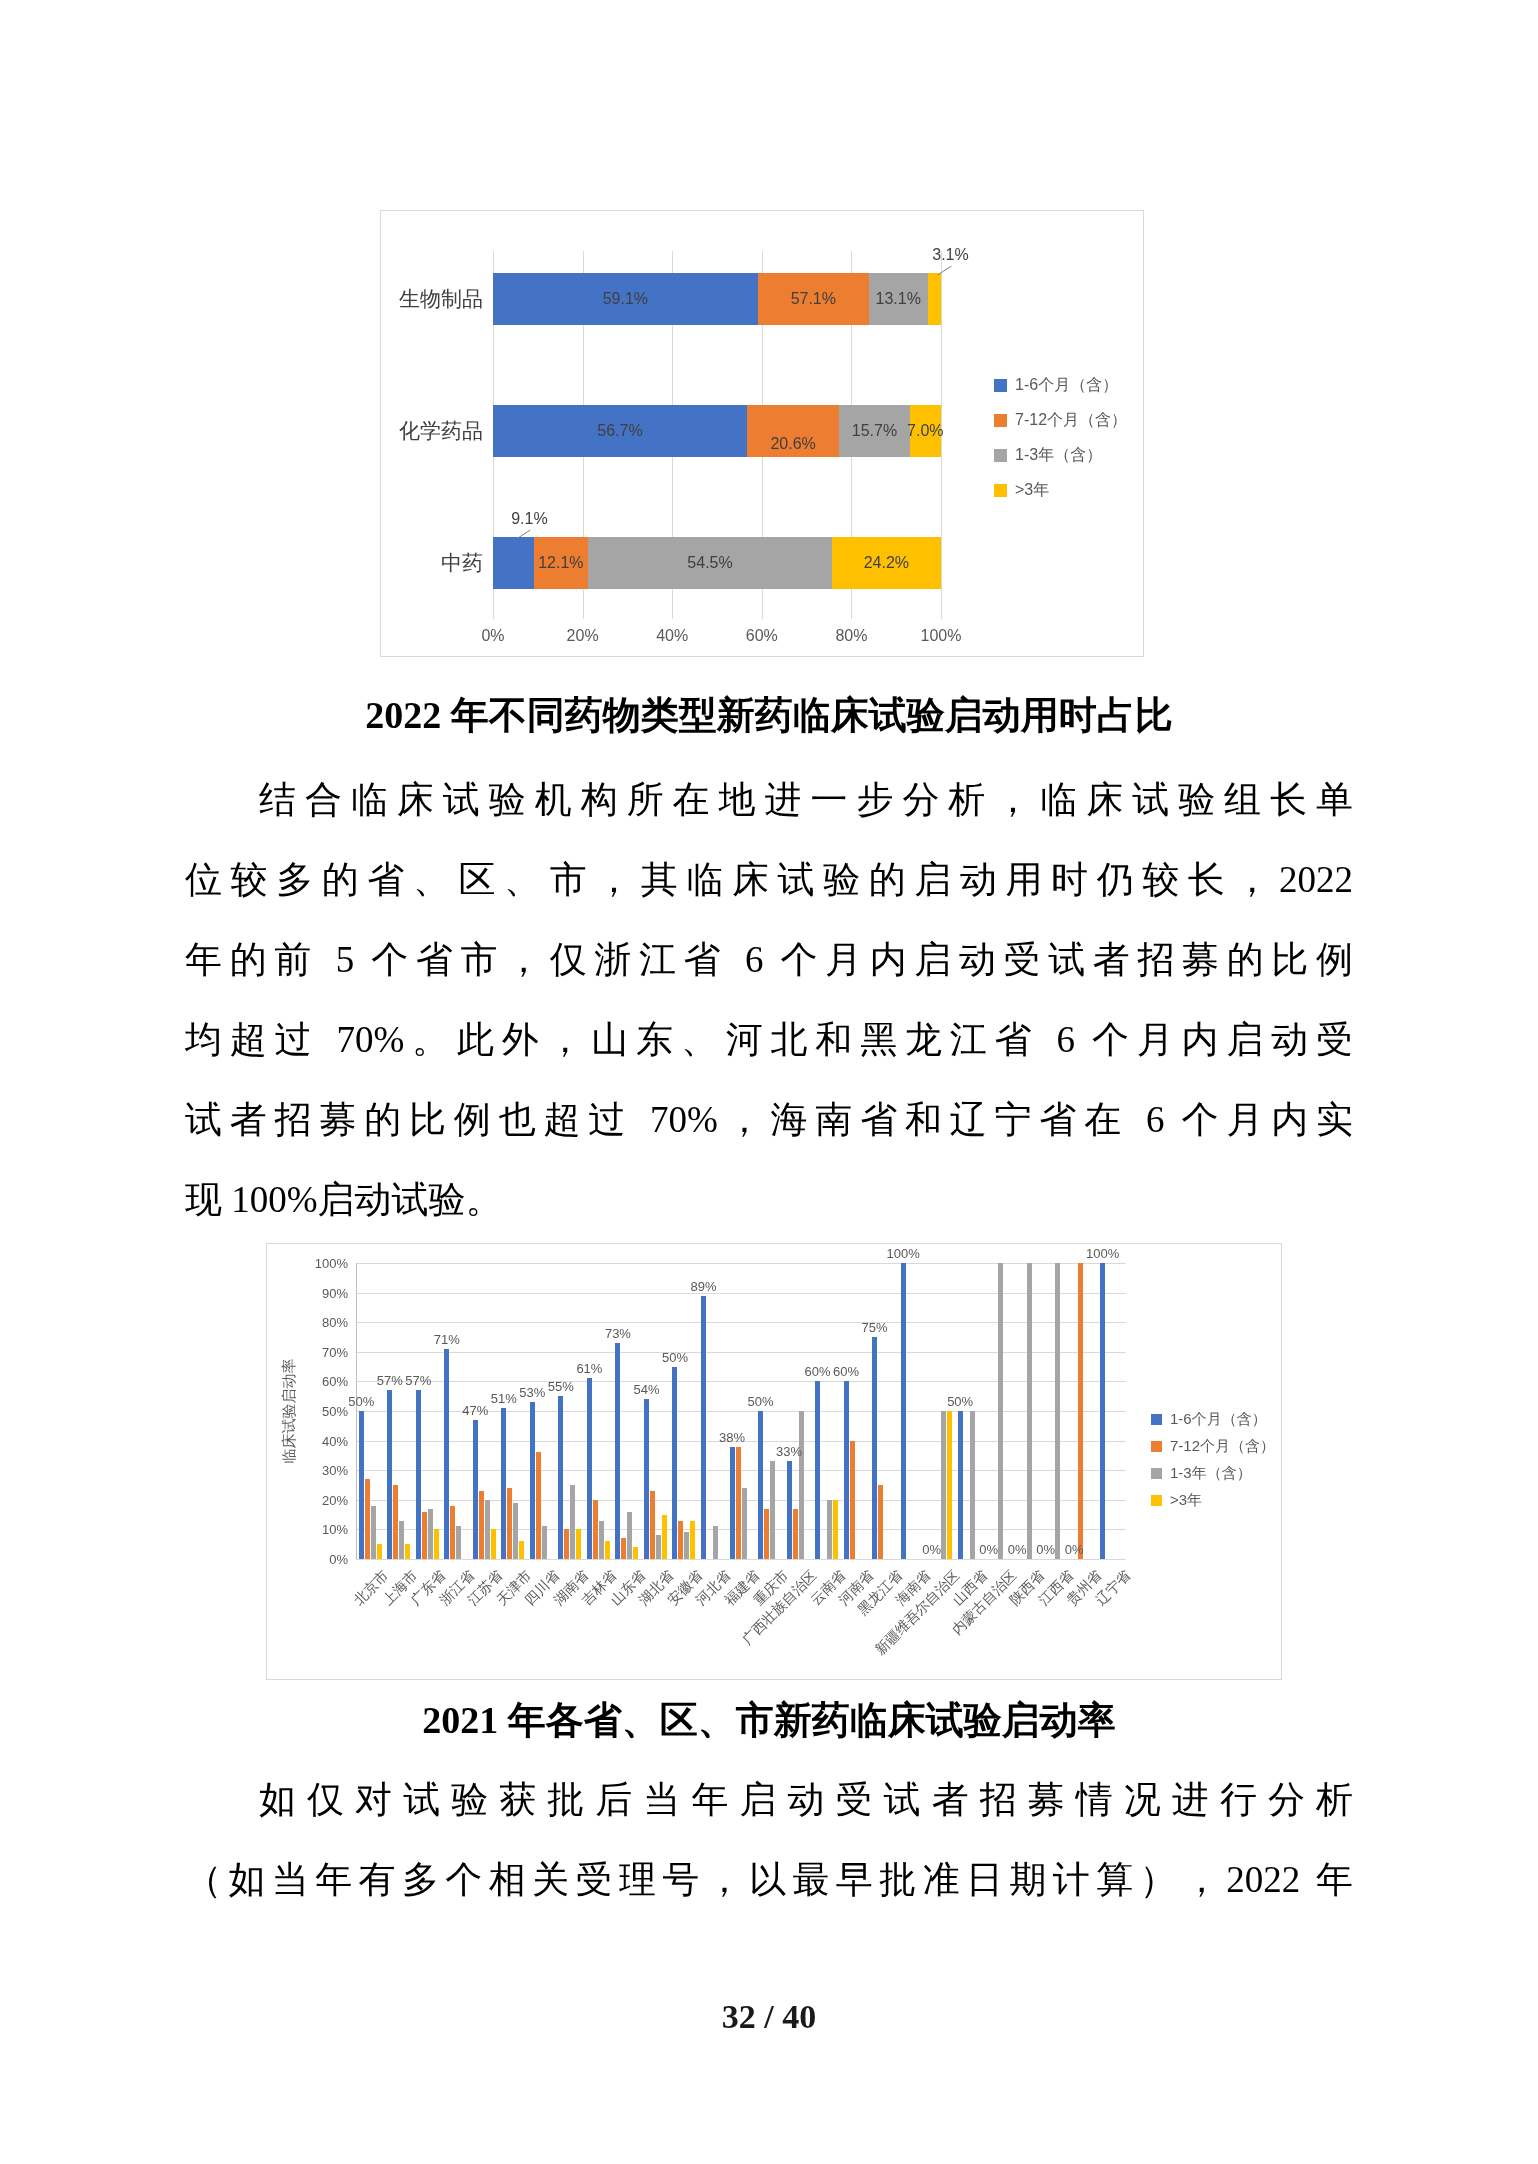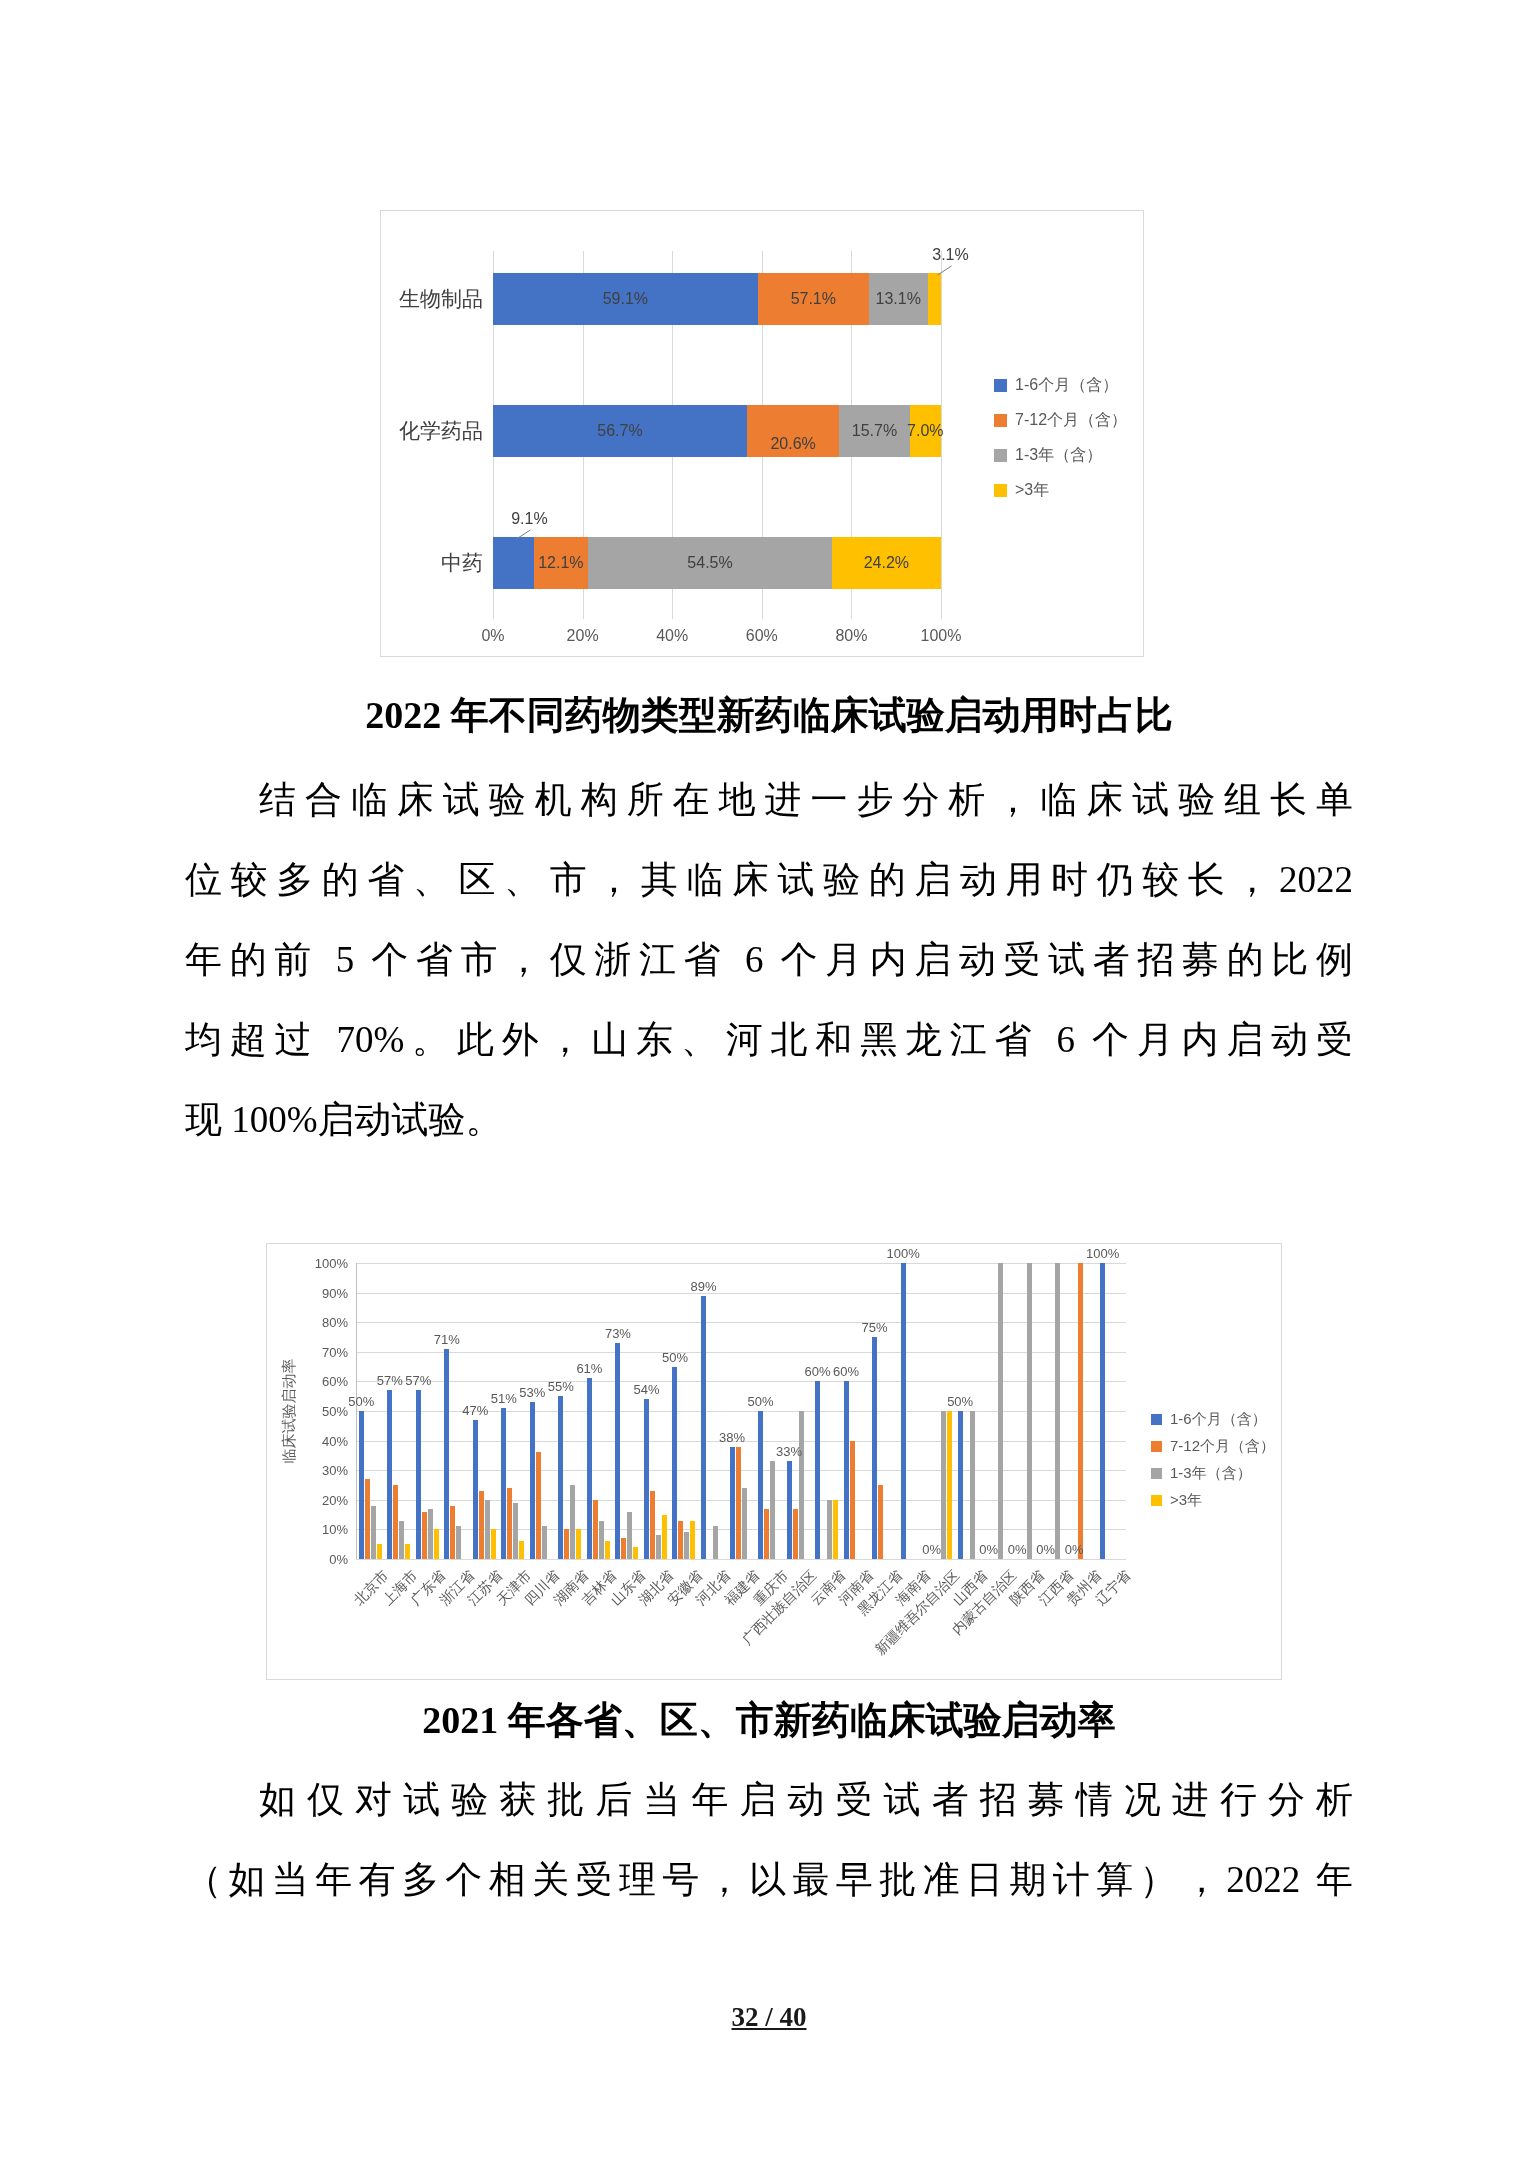--- a/index.html
+++ b/index.html
@@ -35,21 +35,21 @@
 
   
   .fig-title{position:absolute;left:0;width:100%;margin:0;text-align:center;
              font-size:38px;font-weight:bold;color:#000;line-height:50px;}
   .para{position:absolute;left:185px;width:1168px;}
   .para-line{height:80px;line-height:80px;font-size:37px;color:#000;
              text-align:justify;text-align-last:justify;}
   .para-line.indent{text-indent:74px;}
   .para-line.no-fill{text-align:left;text-align-last:left;}
   .page-number{position:absolute;left:0;top:2000px;width:100%;text-align:center;
-             font-size:27px;font-weight:bold;color:#1a1a1a;line-height:34px;text-decoration:underline;}
+             font-size:34px;font-weight:bold;color:#1a1a1a;line-height:34px;}
 </style>
 </head>
 <body>
 
 <div class="page">
 
   <section id="chart1" class="chart-box" style="left:380px;top:210px;width:762px;height:445px;">
       <div class="gridline-v" style="left: 112px; top: 40px; height: 368px;"></div>
       <div class="tick-label-x" style="left: 72px; top: 416px; width: 80px;">0%</div>
       <div class="gridline-v" style="left: 201.6px; top: 40px; height: 368px;"></div>
@@ -111,20 +111,21 @@
       </div>
     </section>
 
   <h2 class="fig-title" style="top:690px;">2022 年不同药物类型新药临床试验启动用时占比</h2>
 
   <div id="para1" class="para" style="top:760px;">
       <div class="para-line indent">结合临床试验机构所在地进一步分析，临床试验组长单</div>
       <div class="para-line">位较多的省、区、市，其临床试验的启动用时仍较长，2022</div>
       <div class="para-line">年的前 5 个省市，仅浙江省 6 个月内启动受试者招募的比例</div>
       <div class="para-line">均超过 70%。此外，山东、河北和黑龙江省 6 个月内启动受</div>
+      <div class="para-line">试者招募的比例也超过 70%，海南省和辽宁省在 6 个月内实</div>
       <div class="para-line no-fill">现 100%启动试验。</div>
     </div>
 
   <section id="chart2" class="chart-box" style="left:266px;top:1243px;width:1014px;height:435px;">
       <div class="gridline-h" style="left: 89px; top: 315px; width: 770px;"></div>
       <div class="tick-label-y" style="left: 37px; top: 308px; width: 44px;">0%</div>
       <div class="gridline-h" style="left: 89px; top: 285.4px; width: 770px;"></div>
       <div class="tick-label-y" style="left: 37px; top: 278.4px; width: 44px;">10%</div>
       <div class="gridline-h" style="left: 89px; top: 255.8px; width: 770px;"></div>
       <div class="tick-label-y" style="left: 37px; top: 248.8px; width: 44px;">20%</div>

